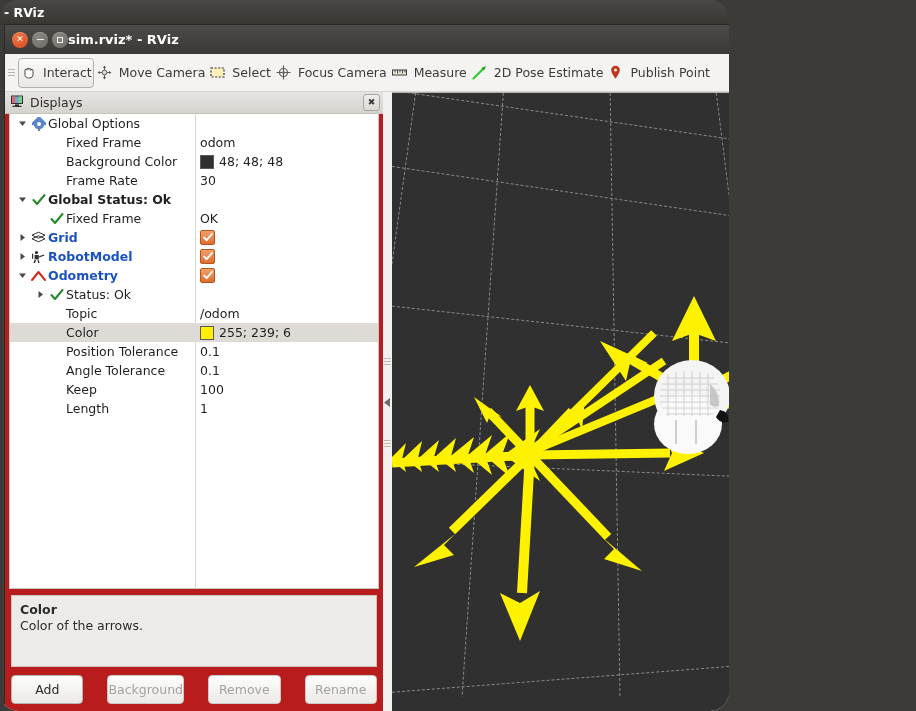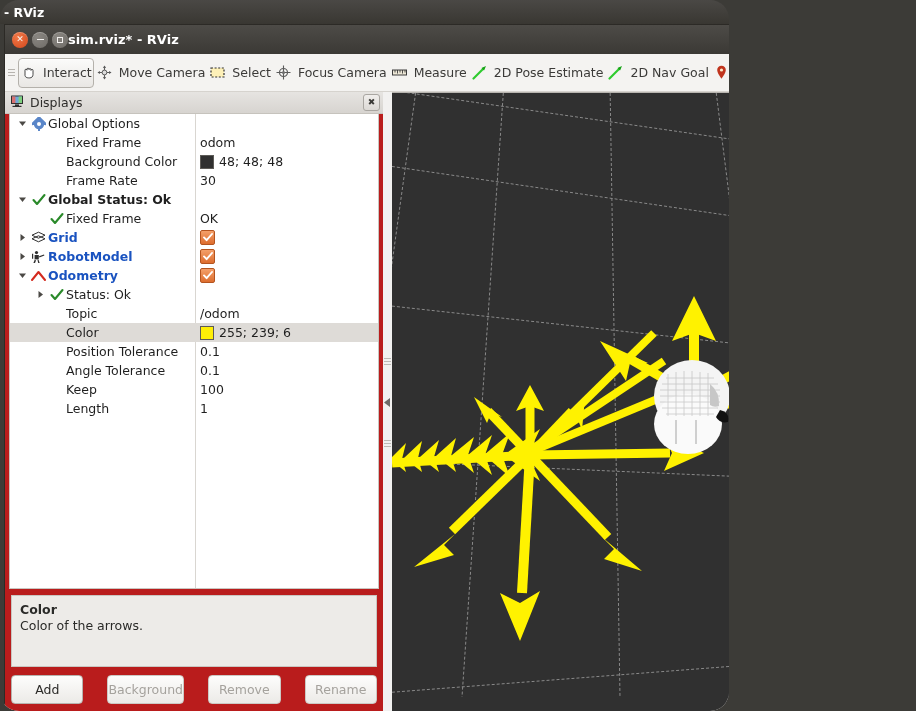--- a/index.html
+++ b/index.html
@@ -322,29 +322,20 @@
       <div class="tbtn">
         <span class="ic">
           <svg width="17" height="17" viewBox="0 0 17 17">
             <path d="M2.5 14.5 L12.5 4.5" stroke="#2ecb2e" stroke-width="2.2" stroke-linecap="round"></path>
             <path d="M15 2 L10.5 4 L13 6.5 Z" fill="#18a318"></path>
           </svg>
         </span>
         <span>2D Pose Estimate</span>
       </div>
 
-      <div class="tbtn">
-        <span class="ic">
-          <svg width="17" height="17" viewBox="0 0 17 17">
-            <path d="M2.5 14.5 L12.5 4.5" stroke="#2ecb2e" stroke-width="2.2" stroke-linecap="round"></path>
-            <path d="M15 2 L10.5 4 L13 6.5 Z" fill="#18a318"></path>
-          </svg>
-        </span>
-        <span>2D Nav Goal</span>
-      </div>
 
       <div class="tbtn">
         <span class="ic">
           <svg width="17" height="17" viewBox="0 0 17 17">
             <path d="M8.5 1.8 c-2.5 0-4.3 1.9-4.3 4.2 0 3.1 4.3 8.8 4.3 8.8 s4.3-5.7 4.3-8.8 c0-2.3-1.8-4.2-4.3-4.2z" fill="#c0341d"></path>
             <circle cx="8.5" cy="6" r="1.6" fill="#fce9c9"></circle>
           </svg>
         </span>
         <span>Publish Point</span>
       </div>

